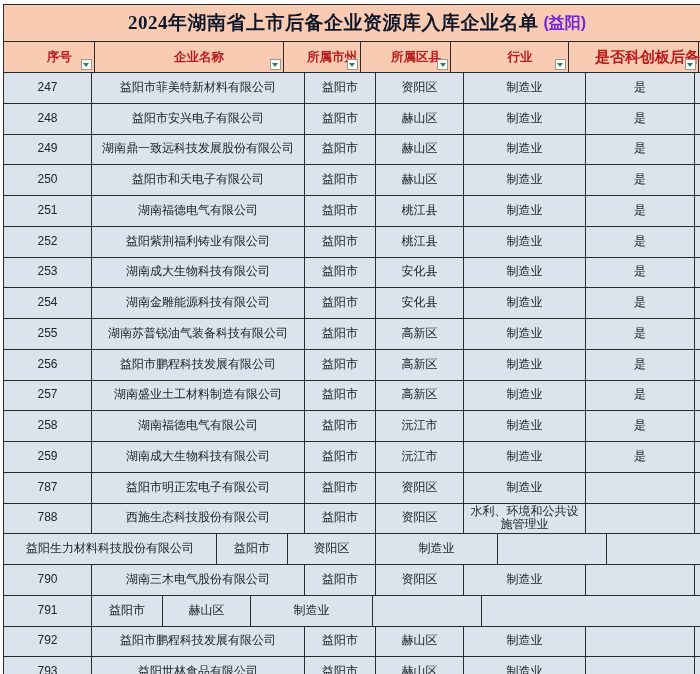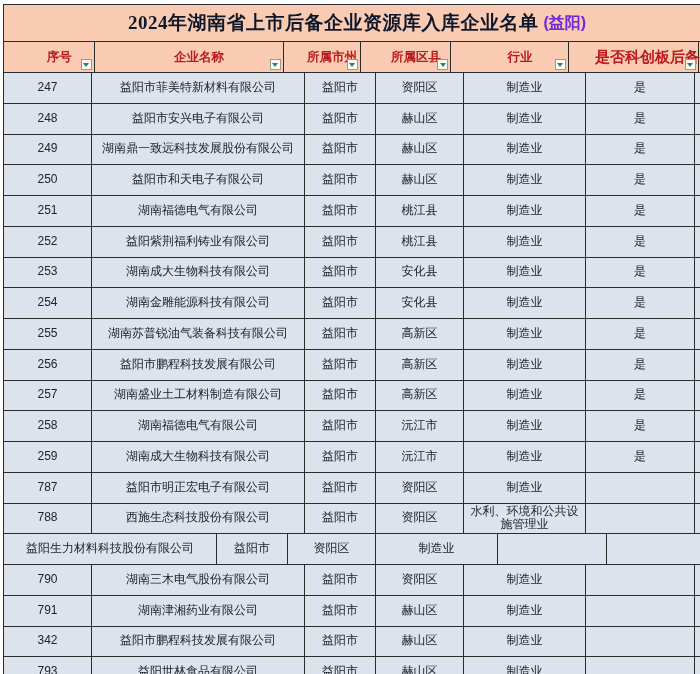--- a/index.html
+++ b/index.html
@@ -285,29 +285,28 @@
           <div class="cell c0">790</div>
           <div class="cell c1 name-cell">湖南三木电气股份有限公司</div>
           <div class="cell c2">益阳市</div>
           <div class="cell c3">资阳区</div>
           <div class="cell c4">制造业</div>
           <div class="cell c5"></div>
           <div class="cell c6"></div>
         </div>
         <div class="row body-row">
           <div class="cell c0">791</div>
-          <div class="cell c1 name-cell">湖南津湘药业有限公司</div>
-          <div class="cell c2">益阳市</div>
-          <div class="cell c3">赫山区</div>
-          <div class="cell c4">制造业</div>
-          <div class="cell c5"></div>
-          <div class="cell c6"></div>
-        </div>
-        <div class="row body-row">
-          <div class="cell c0">342</div>
+          <div class="cell c2">益阳市</div>
+          <div class="cell c3">赫山区</div>
+          <div class="cell c4">制造业</div>
+          <div class="cell c5"></div>
+          <div class="cell c6"></div>
+        </div>
+        <div class="row body-row">
+          <div class="cell c0">792</div>
           <div class="cell c1 name-cell">益阳市鹏程科技发展有限公司</div>
           <div class="cell c2">益阳市</div>
           <div class="cell c3">赫山区</div>
           <div class="cell c4">制造业</div>
           <div class="cell c5"></div>
           <div class="cell c6"></div>
         </div>
         <div class="row body-row">
           <div class="cell c0">793</div>
           <div class="cell c1 name-cell">益阳世林食品有限公司</div>

